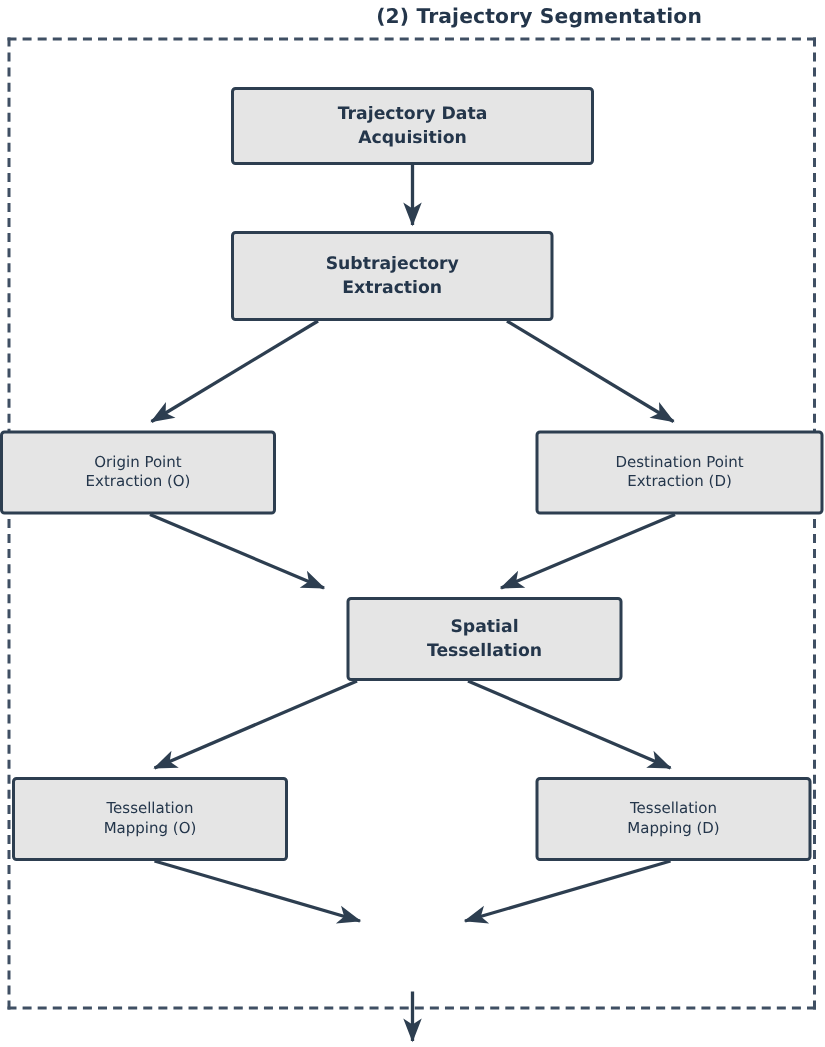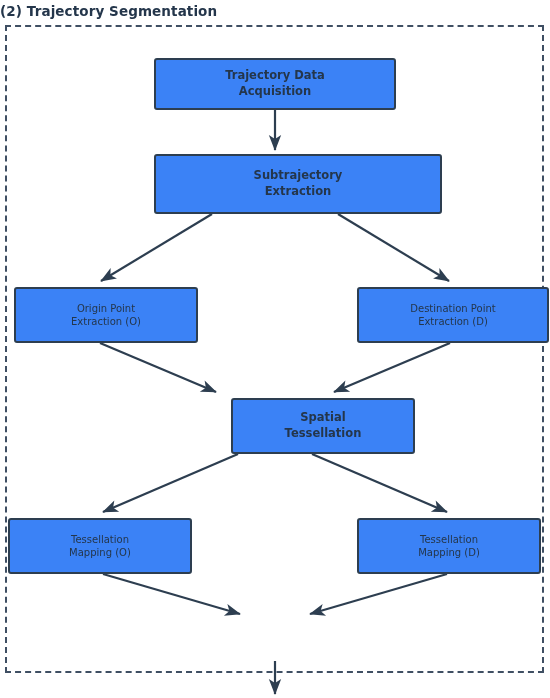--- a/index.html
+++ b/index.html
@@ -17,21 +17,21 @@
   #stage {
     position: relative;
     width: 550px;
     height: 698px;
   }
   #diagram-title {
     position: absolute;
     left: 0;
     top: 0;
     width: 468px;
-    text-align: left;
+    text-align: right;
     font-size: 13.5px;
     font-weight: bold;
     color: #24364b;
     letter-spacing: 0.1px;
     line-height: 22px;
   }
   #phase-container {
     position: absolute;
     left: 5px;
     top: 25px;
@@ -45,21 +45,21 @@
     position: absolute;
     left: 0;
     top: 0;
     width: 550px;
     height: 698px;
     pointer-events: none;
   }
   .node {
     position: absolute;
     box-sizing: border-box;
-    background: #3b82f6;
+    background: #e5e5e5;
     border: 2px solid #2d3e50;
     border-radius: 3px;
     display: flex;
     align-items: center;
     justify-content: center;
     text-align: center;
     color: #24364b;
     line-height: 1.35;
   }
   .node .node-label {
@@ -70,22 +70,22 @@
   .node.bold .node-label {
     font-weight: bold;
     font-size: 11.5px;
   }
   .node.plain .node-label {
     font-weight: normal;
     font-size: 10px;
   }
   
   #node-acquisition { left: 154px; top: 58px;  width: 242px; height: 52px; }
-  #node-subtrajectory { left: 154px; top: 154px; width: 288px; height: 60px; }
-  #node-origin      { left: 14px;   top: 287px; width: 184px; height: 56px; }
+  #node-subtrajectory { left: 154px; top: 154px; width: 215px; height: 60px; }
+  #node-origin      { left: 0;   top: 287px; width: 184px; height: 56px; }
   #node-destination { left: 357px; top: 287px; width: 192px; height: 56px; }
   #node-tessellation{ left: 183px; top: 398px; width: 184px; height: 56px; margin-left: 48px; }
   #node-mapping-o   { left: 8px;   top: 518px; width: 184px; height: 56px; }
   #node-mapping-d   { left: 357px; top: 518px; width: 184px; height: 56px; }
   #node-temporal    { left: 125px; top: 619px; width: 300px; height: 42px; }
 </style>
 </head>
 <body>
 
 <div id="stage">

